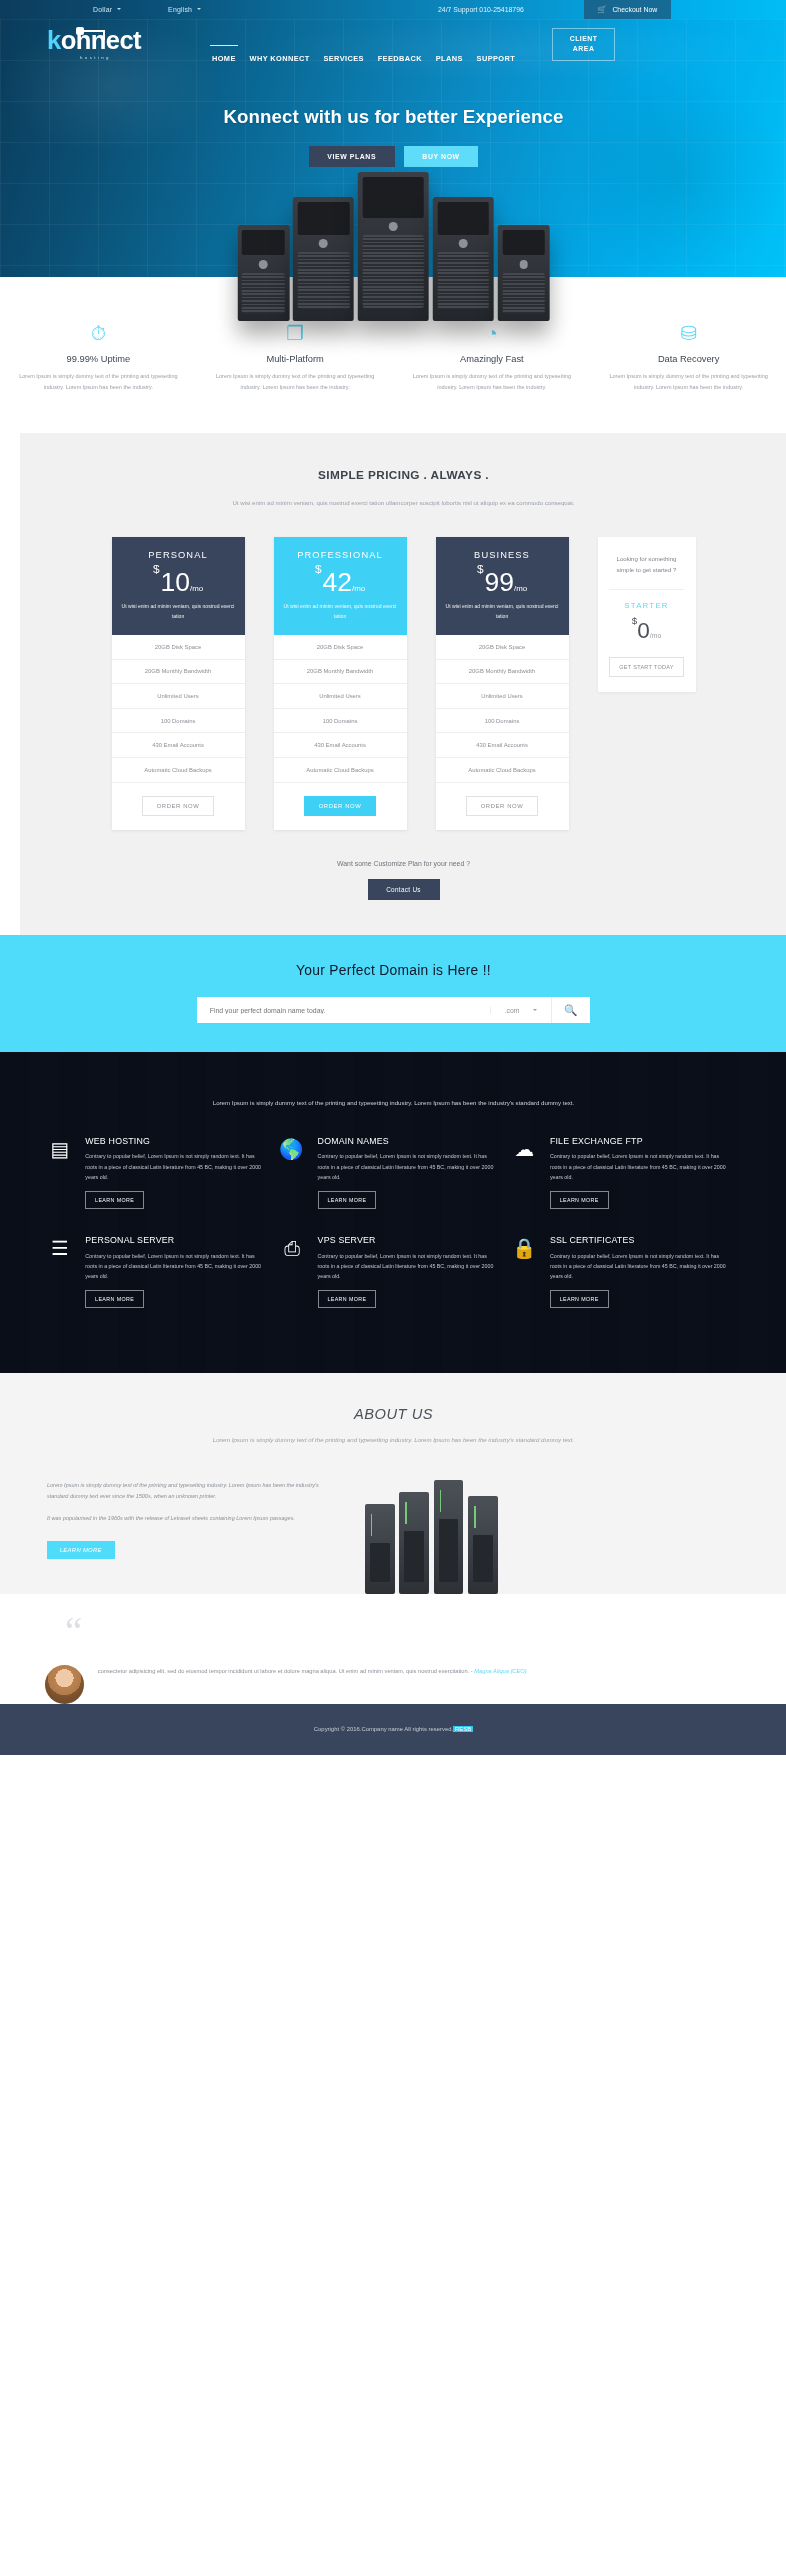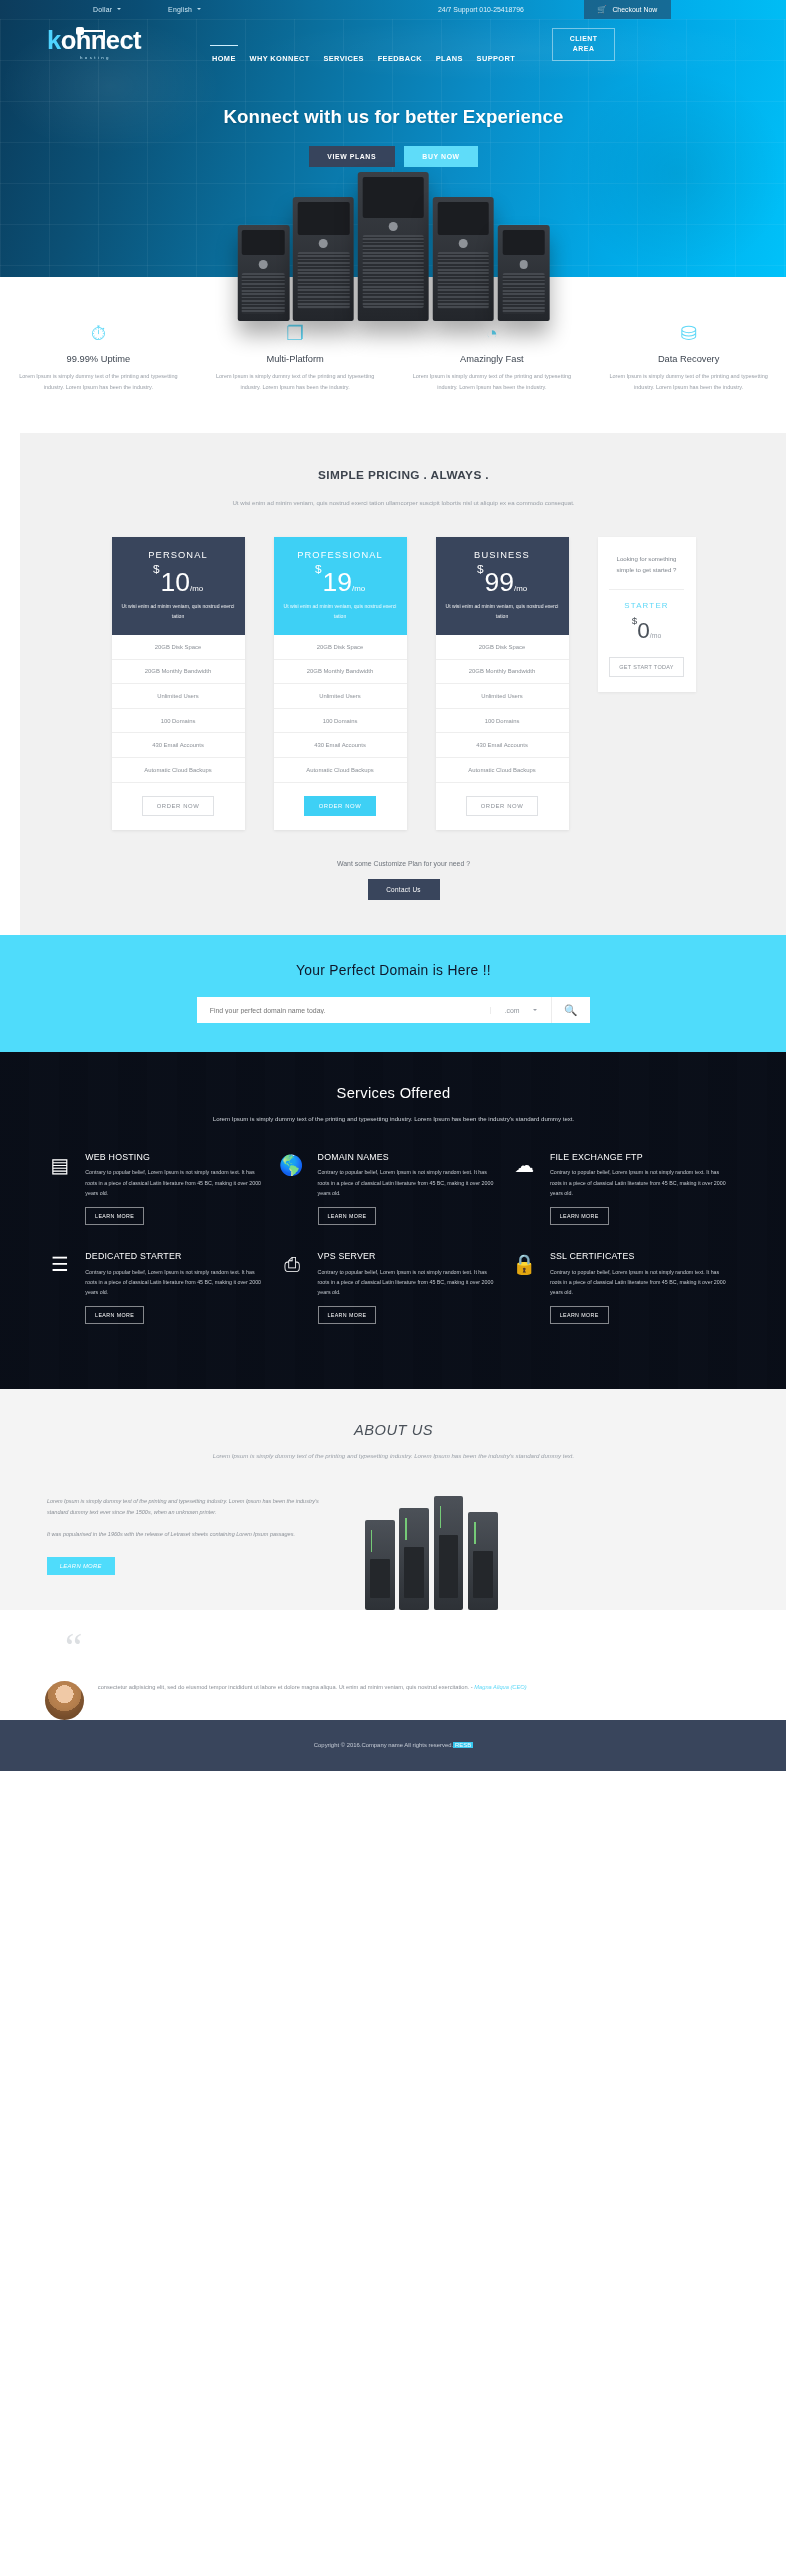--- a/index.html
+++ b/index.html
@@ -314,21 +314,21 @@
           <li>100 Domains</li>
           <li>430 Email Accounts</li>
           <li>Automatic Cloud Backups</li>
         </ul>
         <div class="order"><span>ORDER NOW</span></div>
       </div>
 
       <div class="plan cyan">
         <div class="head">
           <div class="pname">PROFESSIONAL</div>
-          <div class="price"><span class="cur">$</span><span>19</span><span class="per">/mo</span></div>
+          <div class="price"><span class="cur">$</span><span>42</span><span class="per">/mo</span></div>
           <div class="pdesc">Ut wisi enim ad minim veniam, quis nostrud exerci tation</div>
         </div>
         <ul>
           <li>20GB Disk Space</li>
           <li>20GB Monthly Bandwidth</li>
           <li>Unlimited Users</li>
           <li>100 Domains</li>
           <li>430 Email Accounts</li>
           <li>Automatic Cloud Backups</li>
         </ul>
@@ -375,21 +375,20 @@
         <span>.com</span>
         <i class="caret" style="border-top-color:#9aa0a8"></i>
       </div>
       <div class="sbtn">
           <span>🔍</span>
         </div>
     </div>
   </div>
 
   <div class="services">
-    <h3>Services Offered</h3>
     <div class="intro">Lorem Ipsum is simply dummy text of the printing and typesetting industry. Lorem Ipsum has been the industry's standard dummy text.</div>
     <div class="sgrid">
 
       <div class="scell">
         <div class="sico">▤</div>
         <div>
           <h5>WEB HOSTING</h5>
           <p>Contrary to popular belief, Lorem Ipsum is not simply random text. It has roots in a piece of classical Latin literature from 45 BC, making it over 2000 years old.</p>
           <span class="lm">LEARN MORE</span>
         </div>
@@ -409,21 +408,21 @@
         <div>
           <h5>FILE EXCHANGE FTP</h5>
           <p>Contrary to popular belief, Lorem Ipsum is not simply random text. It has roots in a piece of classical Latin literature from 45 BC, making it over 2000 years old.</p>
           <span class="lm">LEARN MORE</span>
         </div>
       </div>
 
       <div class="scell">
         <div class="sico">☰</div>
         <div>
-          <h5>DEDICATED STARTER</h5>
+          <h5>PERSONAL SERVER</h5>
           <p>Contrary to popular belief, Lorem Ipsum is not simply random text. It has roots in a piece of classical Latin literature from 45 BC, making it over 2000 years old.</p>
           <span class="lm">LEARN MORE</span>
         </div>
       </div>
 
       <div class="scell">
         <div class="sico">⎙</div>
         <div>
           <h5>VPS SERVER</h5>
           <p>Contrary to popular belief, Lorem Ipsum is not simply random text. It has roots in a piece of classical Latin literature from 45 BC, making it over 2000 years old.</p>

